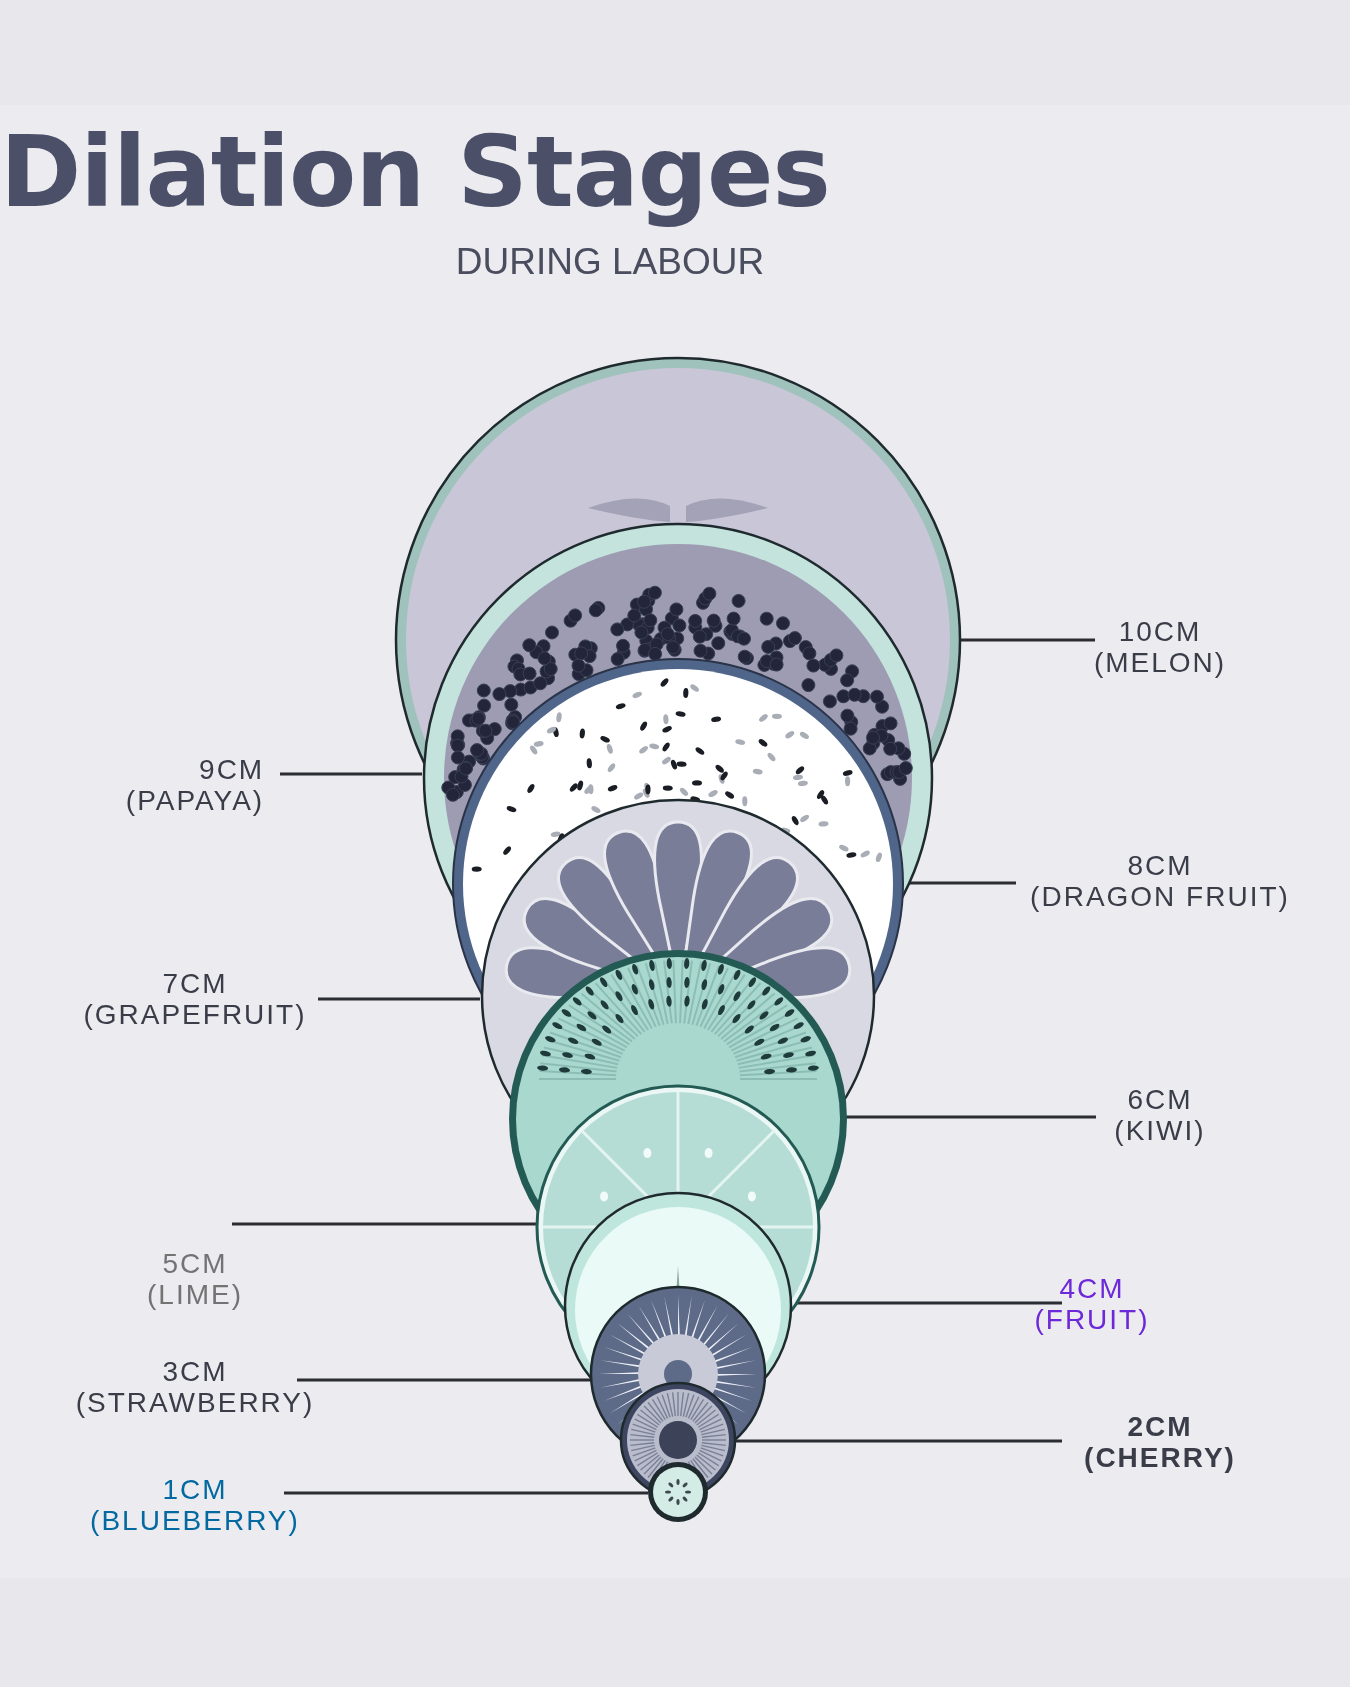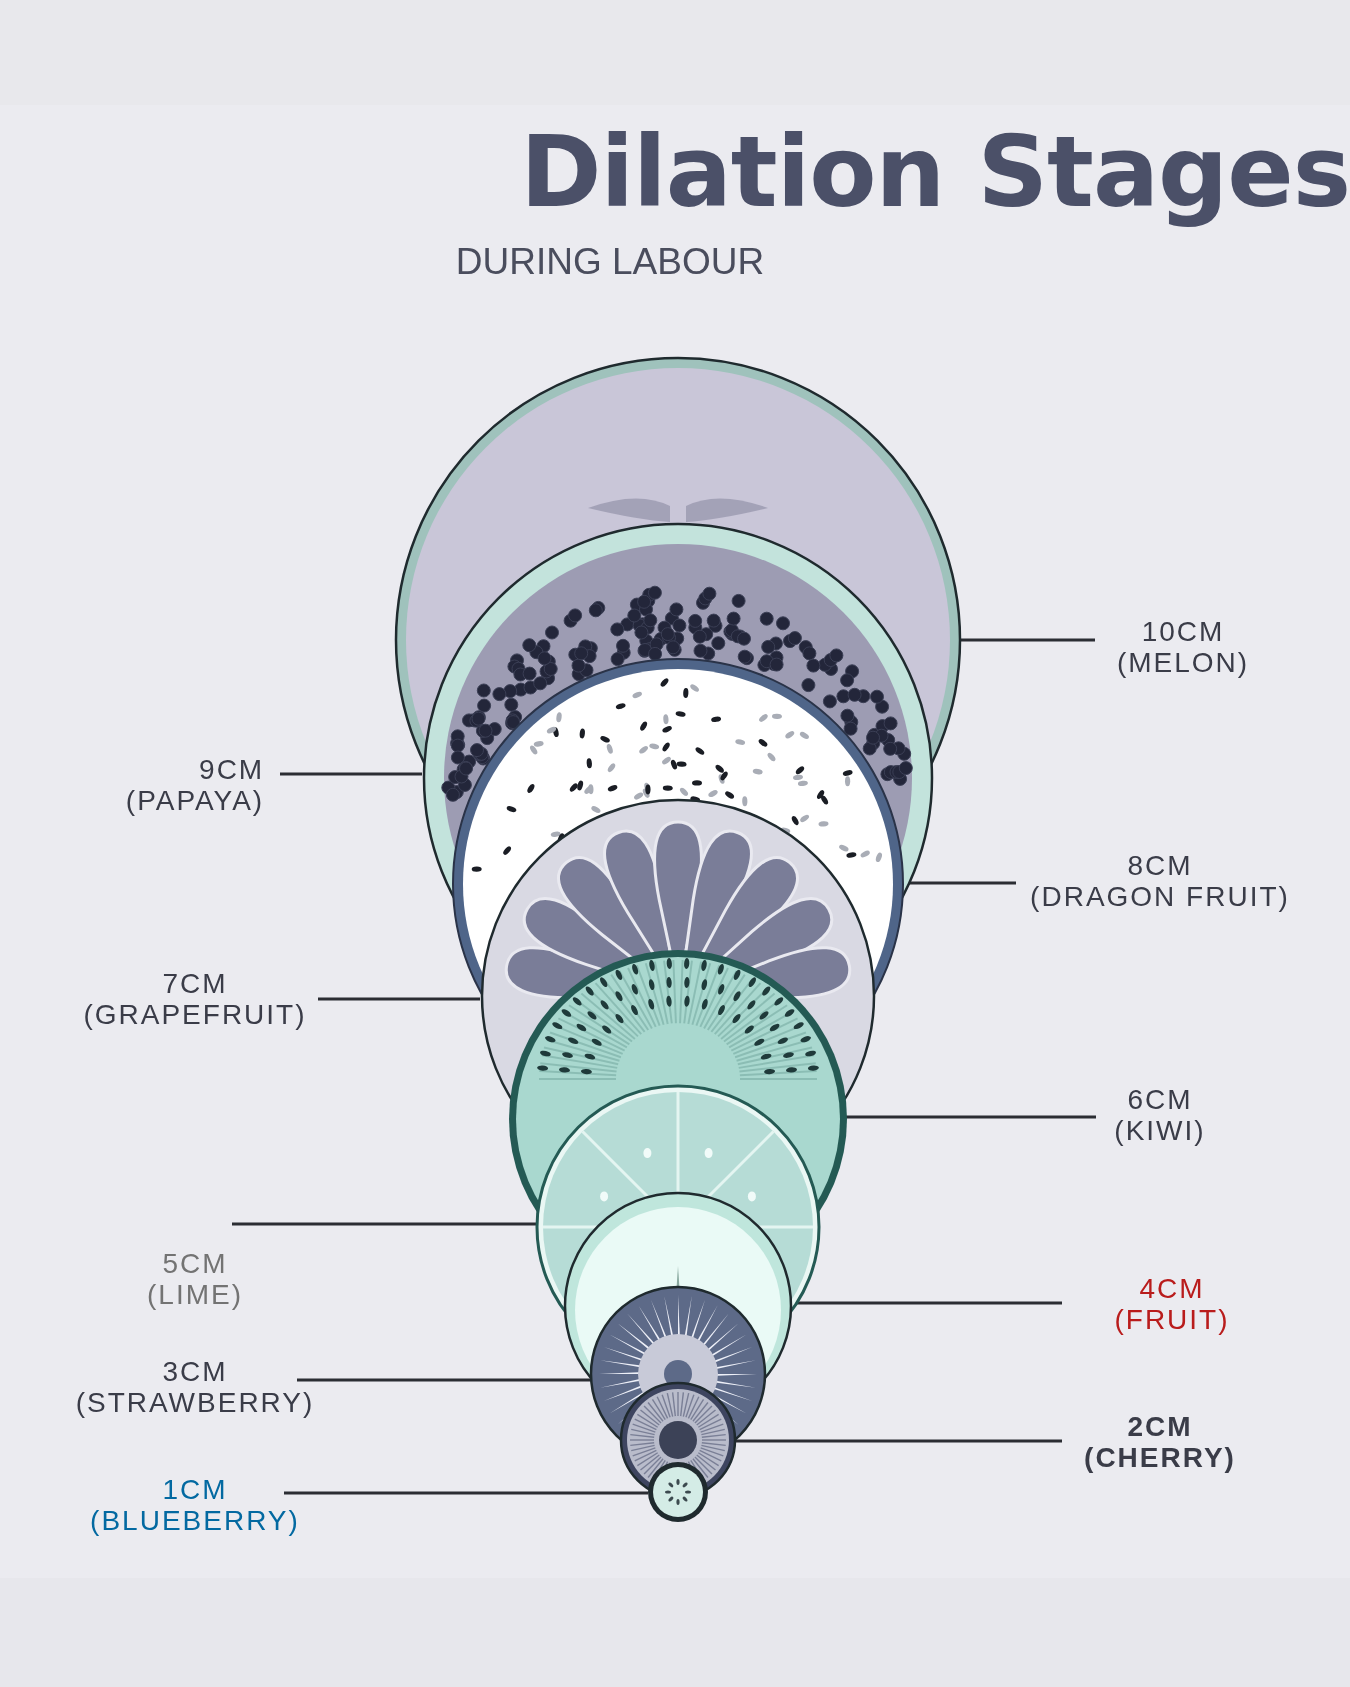--- a/index.html
+++ b/index.html
@@ -6,21 +6,21 @@
   body {
     width: 1350px; height: 1687px; overflow: hidden;
     background: #ebebf0;
     font-family: "Liberation Sans", sans-serif;
     position: relative;
   }
   .band-top { position: absolute; left: 0; top: 0; width: 1350px; height: 105px; background: #e8e8ec; }
   .band-bottom { position: absolute; left: 0; top: 1578px; width: 1350px; height: 109px; background: #e7e7ec; }
   .title {
     position: absolute; left: 0; top: 112px; width: 1350px;
-    text-align: right; font-family: "DejaVu Sans", sans-serif; font-weight: bold;
+    text-align: left; font-family: "DejaVu Sans", sans-serif; font-weight: bold;
     font-size: 98px; color: #4b5068; letter-spacing: -1px; line-height: 120px;
   }
   .subtitle {
     position: absolute; left: 0; top: 240px; width: 1220px;
     text-align: center; font-family: "Liberation Sans", sans-serif;
     font-size: 37px; color: #4a4d5d; line-height: 44px;
   }
   svg.diagram { position: absolute; left: 0; top: 0; }
   .label {
     position: absolute; text-align: center; color: #3a3c48;
@@ -633,21 +633,21 @@
       <ellipse cx="685.1" cy="1499.1" rx="1.6" ry="3" fill="#3c4a4f" transform="rotate(135 685.1 1499.1)"></ellipse>
       <ellipse cx="678.0" cy="1502.0" rx="1.6" ry="3" fill="#3c4a4f" transform="rotate(180 678.0 1502.0)"></ellipse>
       <ellipse cx="670.9" cy="1499.1" rx="1.6" ry="3" fill="#3c4a4f" transform="rotate(225 670.9 1499.1)"></ellipse>
       <ellipse cx="668.0" cy="1492.0" rx="1.6" ry="3" fill="#3c4a4f" transform="rotate(270 668.0 1492.0)"></ellipse>
       <ellipse cx="670.9" cy="1484.9" rx="1.6" ry="3" fill="#3c4a4f" transform="rotate(315 670.9 1484.9)"></ellipse>
       <ellipse cx="678.0" cy="1482.0" rx="1.6" ry="3" fill="#3c4a4f" transform="rotate(360 678.0 1482.0)"></ellipse>
       <ellipse cx="685.1" cy="1484.9" rx="1.6" ry="3" fill="#3c4a4f" transform="rotate(405 685.1 1484.9)"></ellipse>
     </g>
 </svg>
 
-<div class="label" style="left: 1160px; top: 616px; color: rgb(58, 60, 72); margin-left: 23px;">
+<div class="label" style="left: 1160px; top: 616px; color: rgb(58, 60, 72);">
   <div>10CM</div>
   <div>(MELON)</div>
 </div>
 <div class="label" style="left: 195px; top: 754px; color: rgb(58, 60, 72); text-align: right;">
   <div>9CM</div>
   <div>(PAPAYA)</div>
 </div>
 <div class="label" style="left: 1160px; top: 850px; color: rgb(58, 60, 72);">
   <div>8CM</div>
   <div>(DRAGON FRUIT)</div>
@@ -657,21 +657,21 @@
   <div>(GRAPEFRUIT)</div>
 </div>
 <div class="label" style="left: 1160px; top: 1084px; color: rgb(58, 60, 72);">
   <div>6CM</div>
   <div>(KIWI)</div>
 </div>
 <div class="label" style="left: 195px; top: 1248px; color: #737373;">
   <div>5CM</div>
   <div>(LIME)</div>
 </div>
-<div class="label" style="left: 1172px; top: 1273px; color: #b91c1c;">
+<div class="label" style="left: 1092px; top: 1273px; color: #6d28d9;">
   <div>4CM</div>
   <div>(FRUIT)</div>
 </div>
 <div class="label" style="left: 195px; top: 1356px; color: rgb(58, 60, 72);">
   <div>3CM</div>
   <div>(STRAWBERRY)</div>
 </div>
 <div class="label" style="left: 1160px; top: 1411px; color: rgb(58, 60, 72); font-weight: bold;">
   <div>2CM</div>
   <div>(CHERRY)</div>

